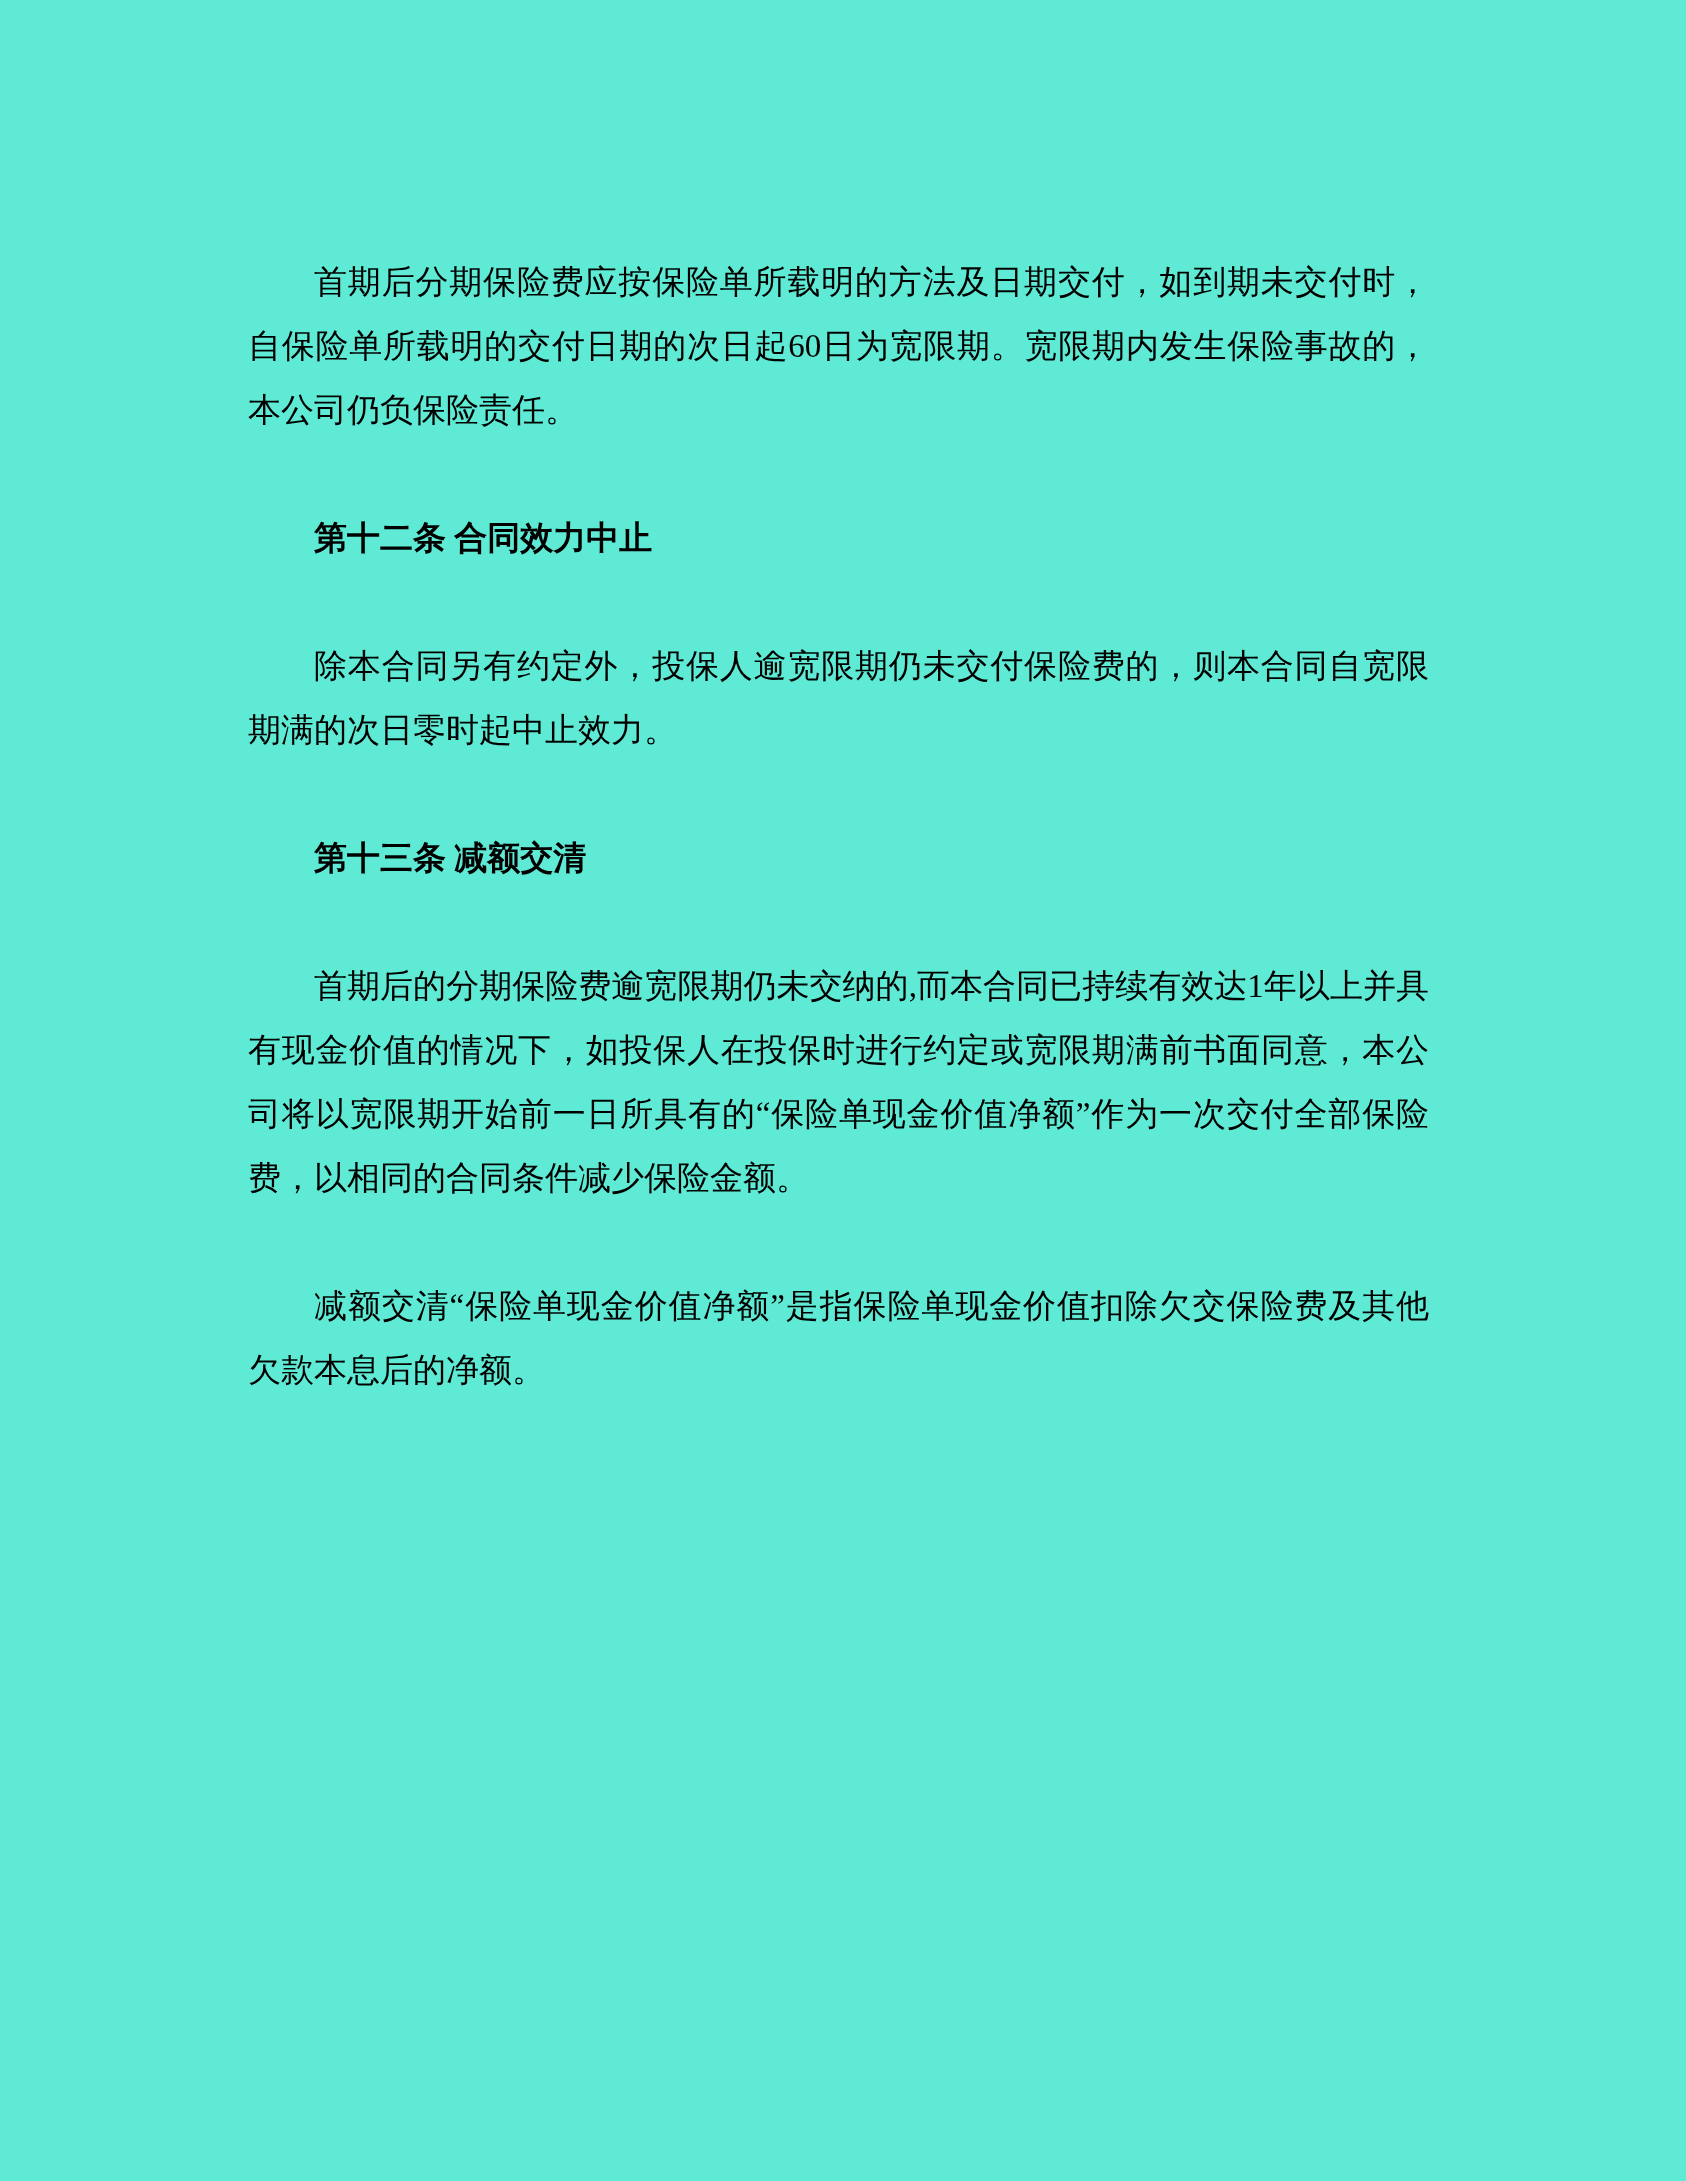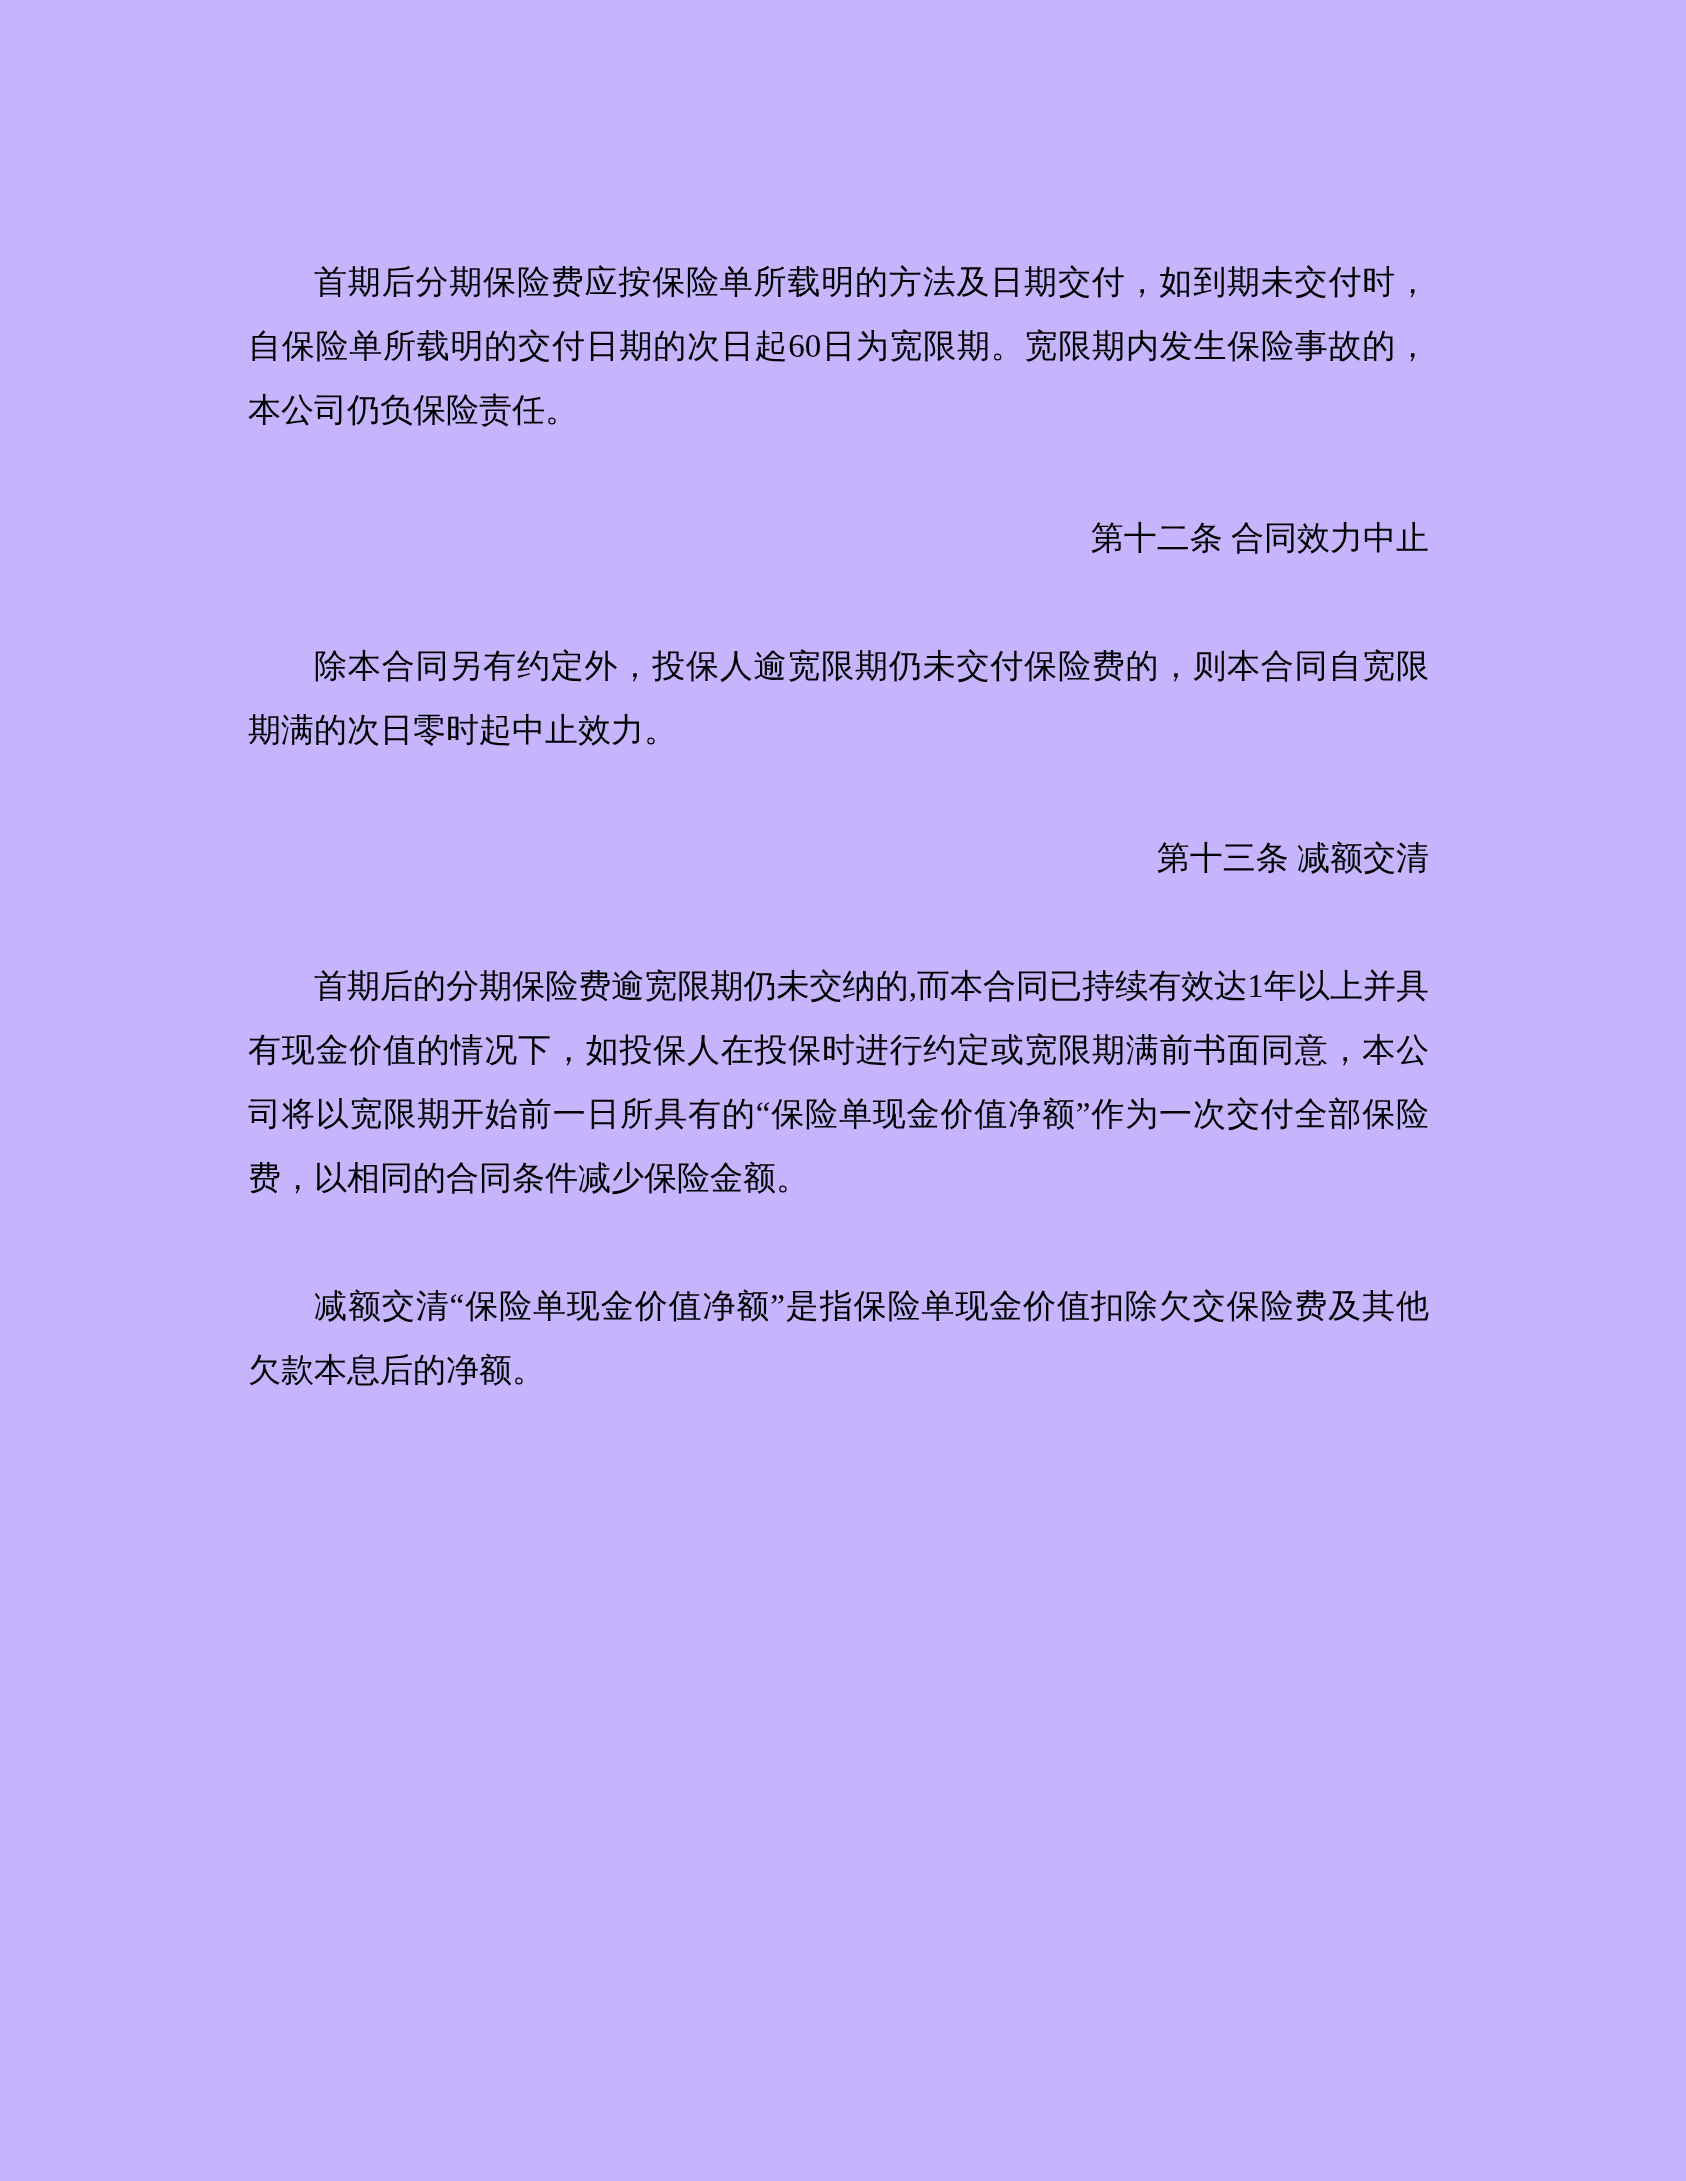--- a/index.html
+++ b/index.html
@@ -4,40 +4,41 @@
 <style>
   html, body {
     margin: 0;
     padding: 0;
     background: #ffffff;
   }
   .page {
     position: relative;
     width: 1686px;
     height: 2182px;
-    background: #c4b5fd;
+    background: #5eead4;
     box-sizing: border-box;
     padding: 250px 257px 0 248px;
     font-family: "Liberation Serif", "DejaVu Serif", serif;
     font-size: 33px;
     line-height: 64px;
     color: #000000;
     overflow: hidden;
   }
   .para {
     margin: 0 0 64px 0;
     text-indent: 66px;
     text-align: justify;
     word-break: break-all;
   }
   .para:last-child {
     margin-bottom: 0;
   }
   .heading {
-    text-align: right;
+    text-align: left;
+    font-weight: bold;
   }
 </style>
 </head>
 <body>
 
 <main class="page">
   <div id="content-root">
       <p class="para">首期后分期保险费应按保险单所载明的方法及日期交付，如到期未交付时，自保险单所载明的交付日期的次日起60日为宽限期。宽限期内发生保险事故的，本公司仍负保险责任。</p>
       <p class="para heading">第十二条 合同效力中止</p>
       <p class="para">除本合同另有约定外，投保人逾宽限期仍未交付保险费的，则本合同自宽限期满的次日零时起中止效力。</p>

